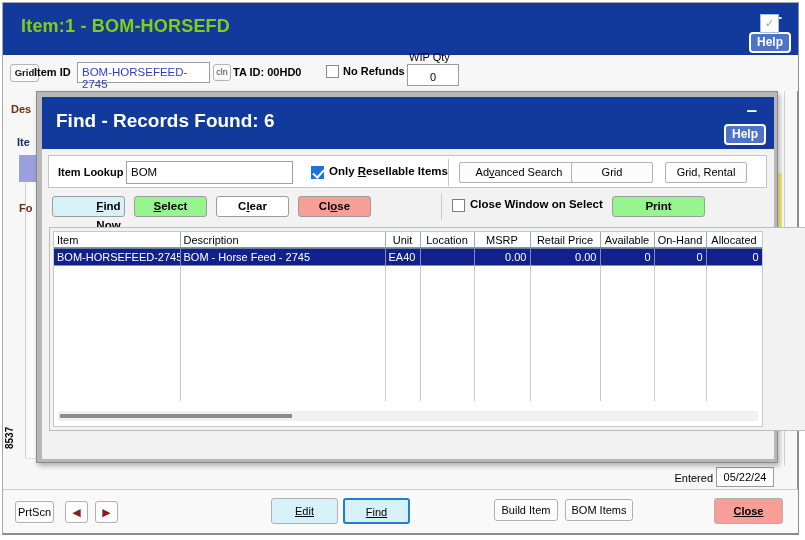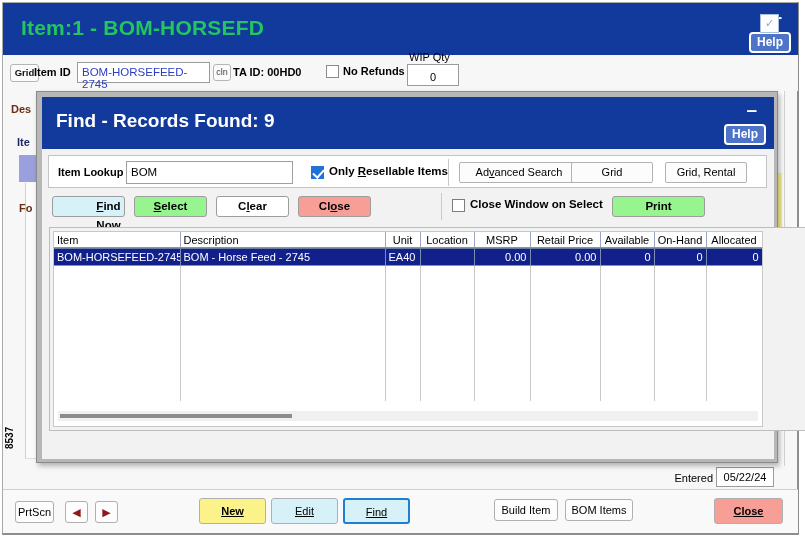--- a/index.html
+++ b/index.html
@@ -22,21 +22,21 @@
   }
 
   
   #main-titlebar {
     position: absolute; left: 0; top: 0;
     width: 795px; height: 52px;
     background: #12399c;
   }
   #main-title {
     position: absolute; left: 18px; top: 13px;
-    color: #22c55e; font-size: 21px; font-weight: bold;
+    color: #84cc16; font-size: 18px; font-weight: bold;
     letter-spacing: .2px;
   }
   .minimize-glyph {
     position: absolute;
     color: #ffffff; font-size: 19px; font-weight: bold;
     line-height: 8px;
   }
   #main-min { right: 16px; top: 10px; }
   .help-btn {
     position: absolute;
@@ -423,32 +423,31 @@
 
   <div id="bg-lower">
     <div id="entered-label">Entered</div>
     <div id="entered-value">05/22/24</div>
   </div>
 
   <div id="bottom-bar">
     <div id="btn-prtscn" class="btm-btn">PrtScn</div>
     <div id="btn-prev" class="btm-btn arrow-l">◀</div>
     <div id="btn-next" class="btm-btn arrow-r">▶</div>
-    <div id="btn-new" class="btm-btn"><span class="u">New</span></div>
     <div id="btn-find" class="btm-btn"><span class="u">Find</span></div>
     <div id="btn-edit" class="btm-btn"><span class="u">Edit</span></div>
     <div id="btn-build" class="btm-btn">Build Item</div>
     <div id="btn-bom" class="btm-btn">BOM Items</div>
     <div id="btn-close-main" class="btm-btn"><span class="u">Close</span></div>
   </div>
 
   <div id="find-dialog">
 
     <div id="find-titlebar">
-      <div id="find-title">Find - Records Found: 9</div>
+      <div id="find-title">Find - Records Found: 6</div>
       <div id="find-min" class="minimize-glyph">–</div>
       <div id="find-help" class="help-btn">Help</div>
     </div>
 
     <div id="find-body">
 
       <div id="search-panel">
         <div id="lookup-label">Item Lookup</div>
         <div id="lookup-input">BOM</div>
         <div id="resell-box"></div>

